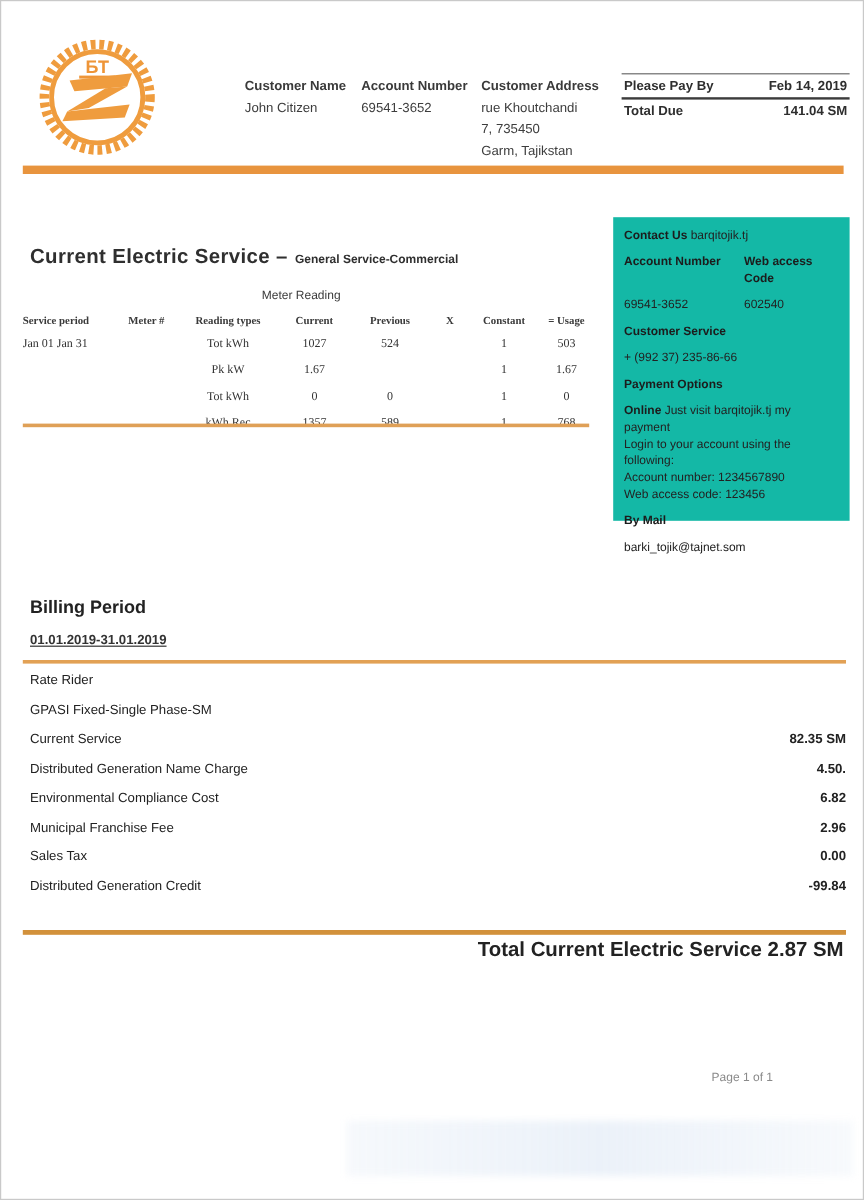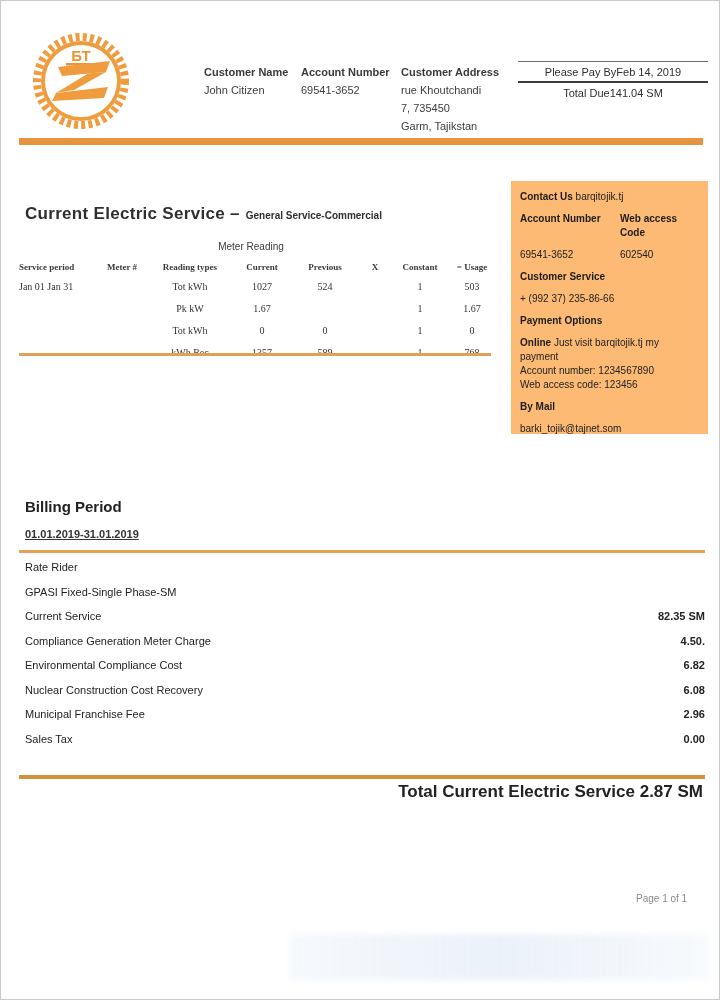--- a/index.html
+++ b/index.html
@@ -10,57 +10,57 @@
     font-family:"Liberation Sans", sans-serif; color:#333;padding-left:24px;
   }
   
   .logo { position:absolute; left:28px; top:30px; width:104px; height:104px; }
   .hcol { position:absolute; top:62px; font-size:11px; line-height:18px; color:#3d3d3d; }
   .hcol .lbl { font-weight:bold; color:#3a3a3a; }
   .hcol-name { left:203px; width:95px; }
   .hcol-acct { left:300px; width:98px; }
   .hcol-addr { left:400px; width:105px; }
   .paybox { position:absolute; left:517px; top:60px; width:190px; font-size:11px; color:#2e2e2e; }
-  .paybox .row { display:flex; justify-content:center; padding:4px 2px 3px 2px; font-weight:normal; }
+  .paybox .row { display:flex; justify-content:space-between; padding:4px 2px 3px 2px; font-weight:bold; }
   .paybox .row1 { border-top:1px solid #6b6b6b; border-bottom:2px solid #3c3c3c; }
   .rule-header { position:absolute; left:18px; top:137px; width:684px; height:7px; background:#e8943e; }
 
   
   .svc-title { position:absolute; left:24px; top:203px; display:flex; align-items:baseline; gap:6px; color:#2f2f2f; }
   .svc-title .big { font-size:17px; font-weight:bold; letter-spacing:.3px; }
   .svc-title .small { font-size:10px; font-weight:bold; }
   .meter-reading-lbl { position:absolute; left:150px; top:240px; width:200px; text-align:center; font-size:10px; color:#3a3a3a; }
   .mtable { position:absolute; left:18px; top:257px; width:476px; font-size:10px; color:#333; }
   .mrow { display:grid; grid-template-columns:78px 50px 86px 58px 68px 32px 58px 46px; align-items:center; height:22px;font-family:Liberation Serif, serif; }
   .mrow.mhead { height:17px; font-size:9px; font-weight:bold; color:#3a3a3a; }
   .mrow > div { text-align:center; }
   .mrow > div:first-child { text-align:left; }
   .rule-table { position:absolute; left:18px; top:352px; width:472px; height:3px; background:#dfa057; }
 
   
   .obox {
     position:absolute; left:510px; top:180px; width:197px; height:253px;
-    background:#fdba74; color:#222; font-size:10px; padding:9px 9px 8px 9px; line-height:14px;
+    background:#14b8a6; color:#222; font-size:10px; padding:9px 9px 8px 9px; line-height:14px;
   }
   .obox .b { font-weight:bold; color:#1c1c1c; }
   .obox .sp { margin-top:8px; }
   .obox .cols { display:grid; grid-template-columns:100px 1fr; }
 
   
   .bill-title { position:absolute; left:24px; top:497px; font-size:15px; font-weight:bold; color:#222; }
   .bill-period { position:absolute; left:24px; top:527px; font-size:11px; font-weight:bold; color:#333;text-decoration:underline; }
   .rule-bill { position:absolute; left:18px; top:549px; width:686px; height:3px; background:#e2a155; }
   .bill-rows { position:absolute; left:24px; top:554px; width:682px; font-size:11px; color:#222; }
   .brow { display:flex; justify-content:space-between; align-items:center; height:24.5px; }
   .brow .amt { font-weight:bold; padding-right:2px; }
   .rule-total { position:absolute; left:18px; top:774px; width:686px; height:4px; background:#d2913b; }
   .bill-total { position:absolute; right:16px; top:781px; font-size:17px; font-weight:bold; color:#222; }
 
   
-  .page-num { position:absolute; left:592px; top:892px; font-size:10px; color:#8a8a8a;margin-left:43px; }
+  .page-num { position:absolute; left:592px; top:892px; font-size:10px; color:#8a8a8a; }
   .watermark { position:absolute; left:288px; top:933px; width:422px; height:46px;
     background:linear-gradient(90deg, rgba(205,220,238,.18), rgba(190,210,235,.30), rgba(205,220,238,.15));
     filter:blur(3px); }
 </style>
 </head>
 <body>
 
 <div class="page">
 
   <svg class="logo" viewBox="0 0 104 104">
@@ -174,20 +174,21 @@
       <span>69541-3652</span>
       <span>602540</span>
     </div>
     <div class="b sp">Customer Service</div>
     <div class="sp">+ (992 37) 235-86-66</div>
     <div class="b sp">Payment Options</div>
     <div class="sp">
       <span class="b">Online</span>
       <span>Just visit barqitojik.tj my payment</span>
     </div>
+    <div>Login to your account using the following:</div>
     <div>Account number: 1234567890</div>
     <div>Web access code: 123456</div>
     <div class="b sp">By Mail</div>
     <div class="sp">barki_tojik@tajnet.som</div>
   </div>
 
   <div class="bill-title">Billing Period</div>
   <div class="bill-period">01.01.2019-31.01.2019</div>
   <div class="rule-bill"></div>
 
@@ -198,39 +199,39 @@
     </div>
     <div class="brow">
       <span>GPASI Fixed-Single Phase-SM</span>
       <span class="amt"></span>
     </div>
     <div class="brow">
       <span>Current Service</span>
       <span class="amt">82.35 SM</span>
     </div>
     <div class="brow">
-      <span>Compliance Generation Meter Charge</span>
+      <span>Distributed Generation Name Charge</span>
       <span class="amt">4.50.</span>
     </div>
     <div class="brow">
       <span>Environmental Compliance Cost</span>
       <span class="amt">6.82</span>
     </div>
     <div class="brow">
-      <span>Nuclear Construction Cost Recovery</span>
-      <span class="amt">6.08</span>
-    </div>
-    <div class="brow">
       <span>Municipal Franchise Fee</span>
       <span class="amt">2.96</span>
     </div>
     <div class="brow">
       <span>Sales Tax</span>
       <span class="amt">0.00</span>
     </div>
+    <div class="brow">
+      <span>Distributed Generation Credit</span>
+      <span class="amt">-99.84</span>
+    </div>
   </div>
 
   <div class="rule-total"></div>
   <div class="bill-total">Total Current Electric Service 2.87 SM</div>
 
   <div class="page-num">Page 1 of 1</div>
   <div class="watermark"></div>
 
 </div>
 

